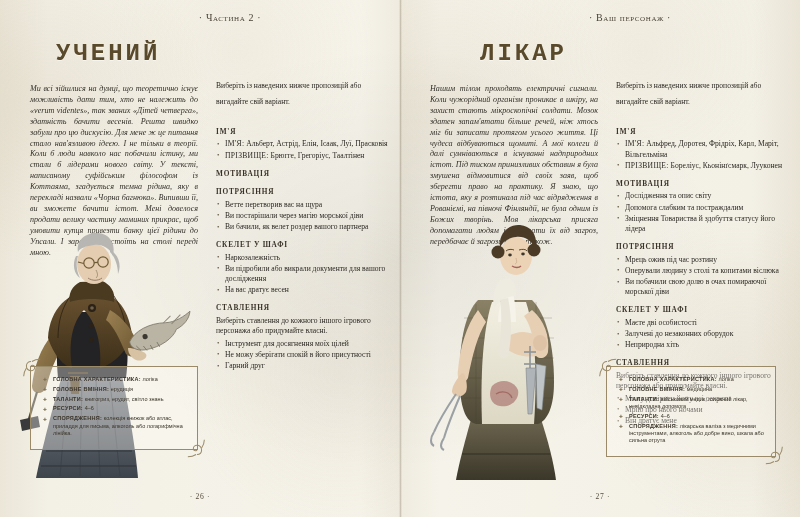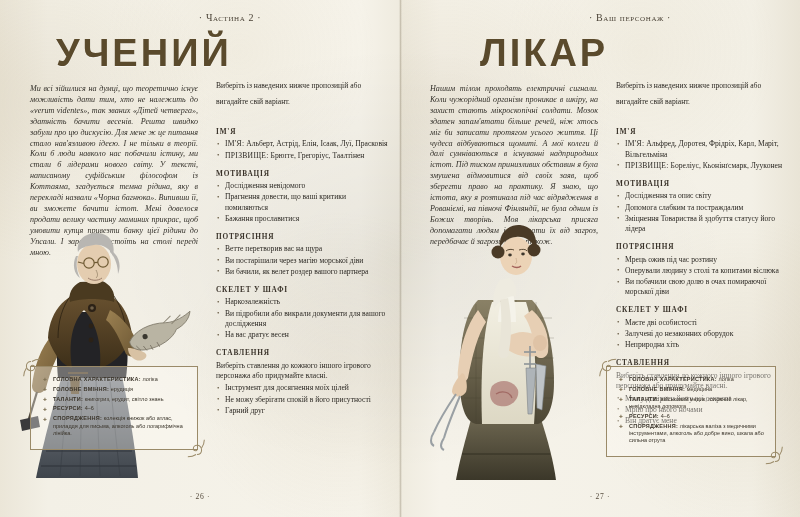--- a/index.html
+++ b/index.html
@@ -41,22 +41,22 @@
     text-align:center;font-size:10px;letter-spacing:0.6px;
     color:#4a4236;font-variant:small-caps;margin-left:30px;
   }
   .folio{
     position:absolute;bottom:16px;left:0;width:400px;
     text-align:center;font-size:7.6px;color:#55four;
     color:#554b3d;letter-spacing:0.7px;
   }
 
   .title{
-    position:absolute;top:32px;font-family:Liberation Sans, sans-serif;
-    font-weight:bold;font-size:38px;letter-spacing:3px;
+    position:absolute;top:40px;font-family:Liberation Mono, monospace;
+    font-weight:bold;font-size:24px;letter-spacing:3px;
     color:#5a4a2c;text-shadow:0 1px 0 rgba(255,255,255,0.5);
   }
   
   .page .title{left:56px;}
 
   .colwrap{position:absolute;top:84px;left:0;width:400px;height:400px;}
 
   .leftcol{
     position:absolute;left:30px;top:0;width:168px;
     font-style:italic;font-size:8.1px;line-height:10.9px;
@@ -126,25 +126,20 @@
 
       <div class="rightcol">
         <div class="intro">Виберіть із наведених нижче пропозицій або вигадайте свій варіант.</div>
         <div id="sections-left">
             <div class="sect">ІМ'Я</div>
             <ul class="bl">
               <li><span class="kw">ІМ'Я:</span> Альберт, Астрід, Елін, Ісаак, Луї, Прасковія</li>
               <li><span class="kw">ПРІЗВИЩЕ:</span> Брюгге, Грегоріус, Таалтінен</li>
             </ul>
             <div class="sect">МОТИВАЦІЯ</div>
-            <ul class="bl">
-              <li>Дослідження невідомого</li>
-              <li>Прагнення довести, що ваші критики помиляються</li>
-              <li>Бажання прославитися</li>
-            </ul>
             <div class="sect">ПОТРЯСІННЯ</div>
             <ul class="bl">
               <li>Ветте перетворив вас на щура</li>
               <li>Ви постарішали через магію морської діви</li>
               <li>Ви бачили, як велет роздер вашого партнера</li>
             </ul>
             <div class="sect">СКЕЛЕТ У ШАФІ</div>
             <ul class="bl">
               <li>Наркозалежність</li>
               <li>Ви підробили або викрали документи для вашого дослідження</li>

